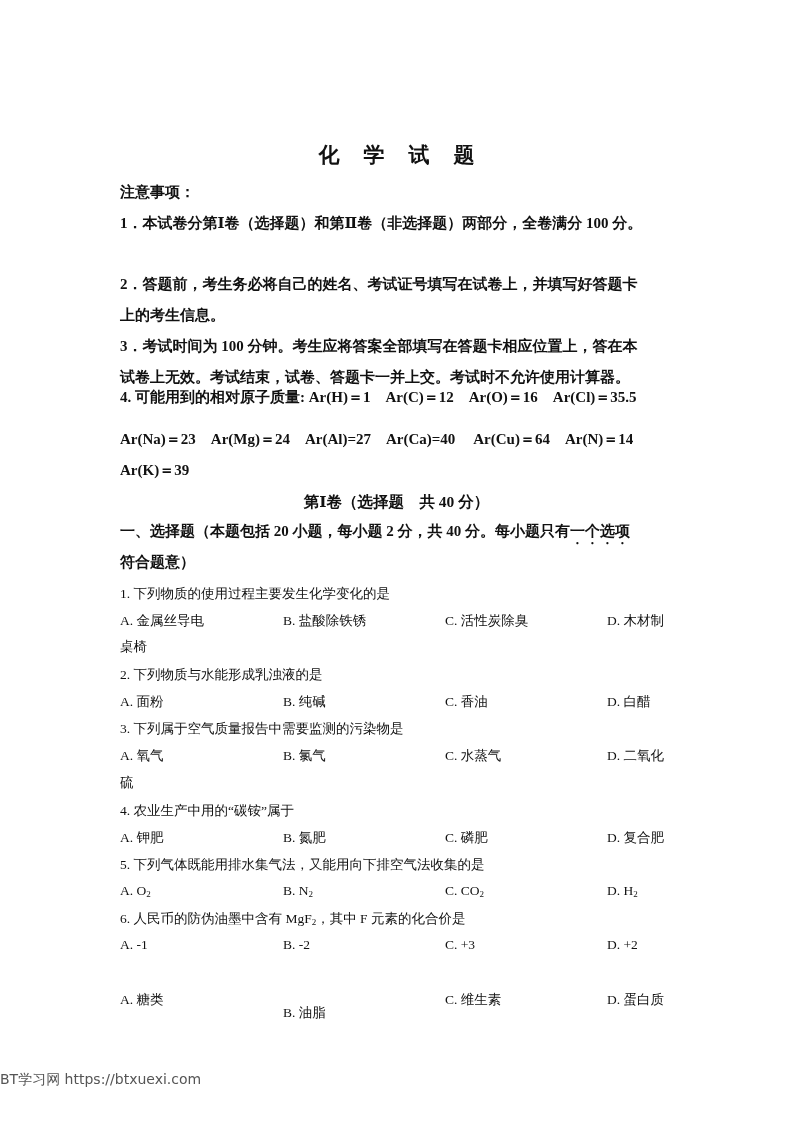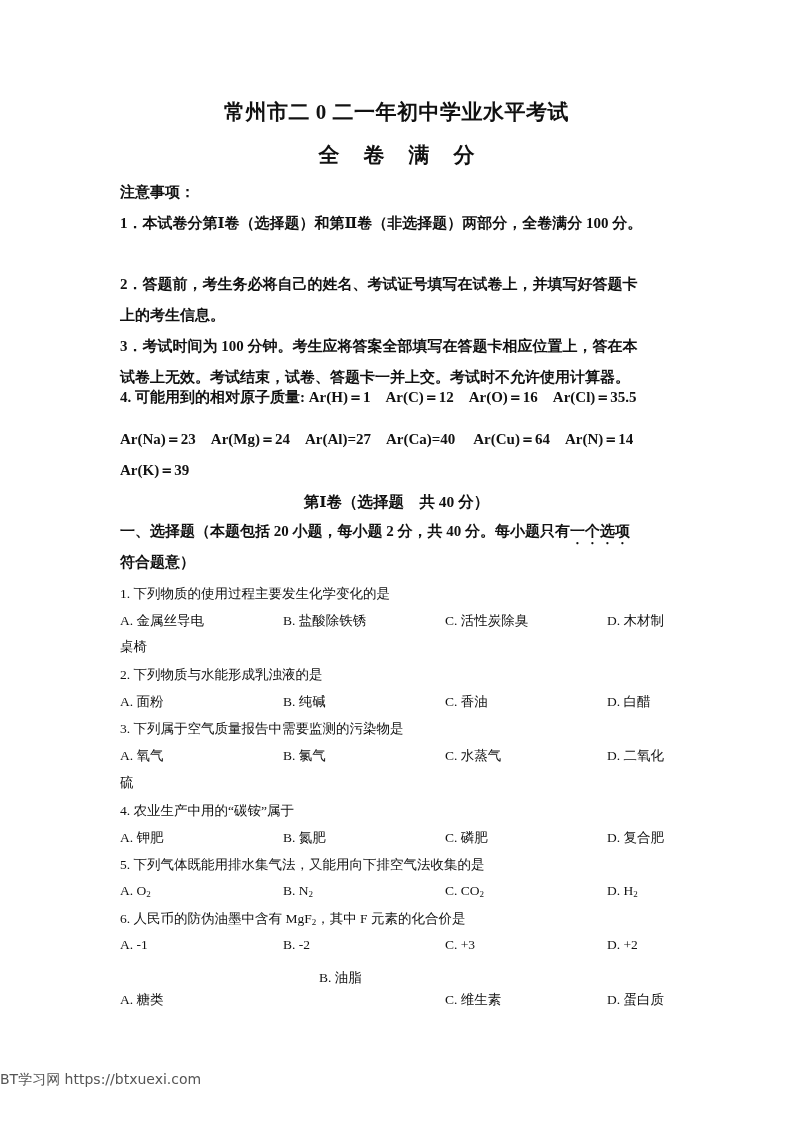--- a/index.html
+++ b/index.html
@@ -17,22 +17,21 @@
     .emph { text-emphasis: dot; -webkit-text-emphasis: dot; text-emphasis-position: under; -webkit-text-emphasis-position: under; }
     sub { font-size: 9px; vertical-align: -2px; }
     .footer { position: absolute; top: 1071px; left: 0; width: 793px; text-align: left;
               font-family: "DejaVu Sans", sans-serif; font-size: 14px; color: #555; }
   </style>
 </head>
 <body>
 
 <div class="page">
 
-  <div class="title t1">常州市二 0 二一年初中学业水平考试</div>
-  <div class="title t2">全卷满分</div>
+  <div class="title t2">化学试题</div>
 
   <div class="b" style="top:183px;">注意事项：</div>
   <div class="b" style="top:214px;">1．本试卷分第Ⅰ卷（选择题）和第Ⅱ卷（非选择题）两部分，全卷满分 100 分。</div>
   <div class="b" style="top:275px;">2．答题前，考生务必将自己的姓名、考试证号填写在试卷上，并填写好答题卡</div>
   <div class="b" style="top:306px;">上的考生信息。</div>
   <div class="b" style="top:337px;">3．考试时间为 100 分钟。考生应将答案全部填写在答题卡相应位置上，答在本</div>
   <div class="b" style="top:368px;">试卷上无效。考试结束，试卷、答题卡一并上交。考试时不允许使用计算器。</div>
   <div class="b" style="top:388px;">4. 可能用到的相对原子质量: Ar(H)＝1　Ar(C)＝12　Ar(O)＝16　Ar(Cl)＝35.5</div>
   <div class="b" style="top:430px;">Ar(Na)＝23　Ar(Mg)＝24　Ar(Al)=27　Ar(Ca)=40　 Ar(Cu)＝64　Ar(N)＝14</div>
   <div class="b" style="top:461px;">Ar(K)＝39</div>
@@ -75,18 +74,18 @@
   <div class="opt c2" style="top:883px;"><span>C.  CO</span><sub>2</sub></div>
   <div class="opt c3" style="top:883px;"><span>D.  H</span><sub>2</sub></div>
 
   <div class="line" style="top:910px;"><span>6. 人民币的防伪油墨中含有 MgF</span><sub>2</sub><span>，其中 F 元素的化合价是</span></div>
   <div class="opt c0" style="top:937px;">A. -1</div>
   <div class="opt c1" style="top:937px;">B. -2</div>
   <div class="opt c2" style="top:937px;">C. +3</div>
   <div class="opt c3" style="top:937px;">D. +2</div>
 
   <div class="opt c0" style="top:991px;">A. 糖类</div>
-  <div class="opt c1" style="top:969px;margin-left:36px;">B. 油脂</div>
+  <div class="opt c1" style="top:1004px;">B. 油脂</div>
   <div class="opt c2" style="top:991px;">C. 维生素</div>
   <div class="opt c3" style="top:991px;">D. 蛋白质</div>
 
   <div class="footer">BT学习网 https://btxuexi.com</div>
 </div>
 
 </body></html>

